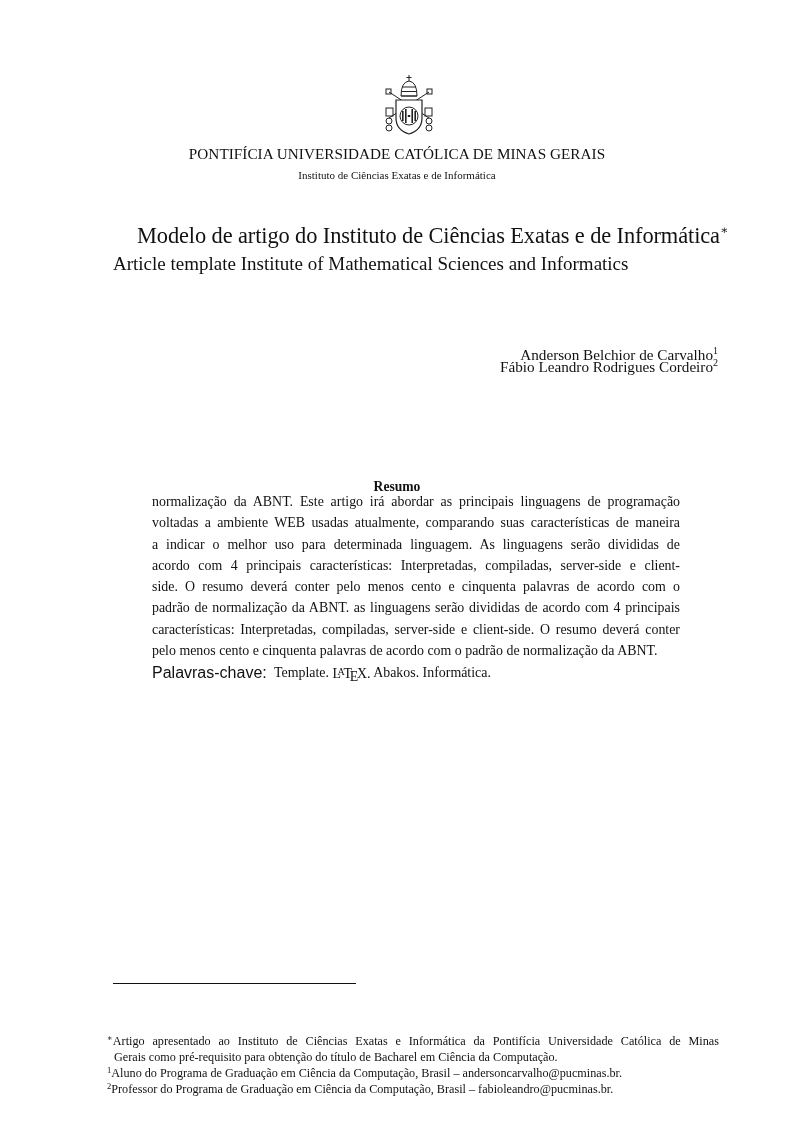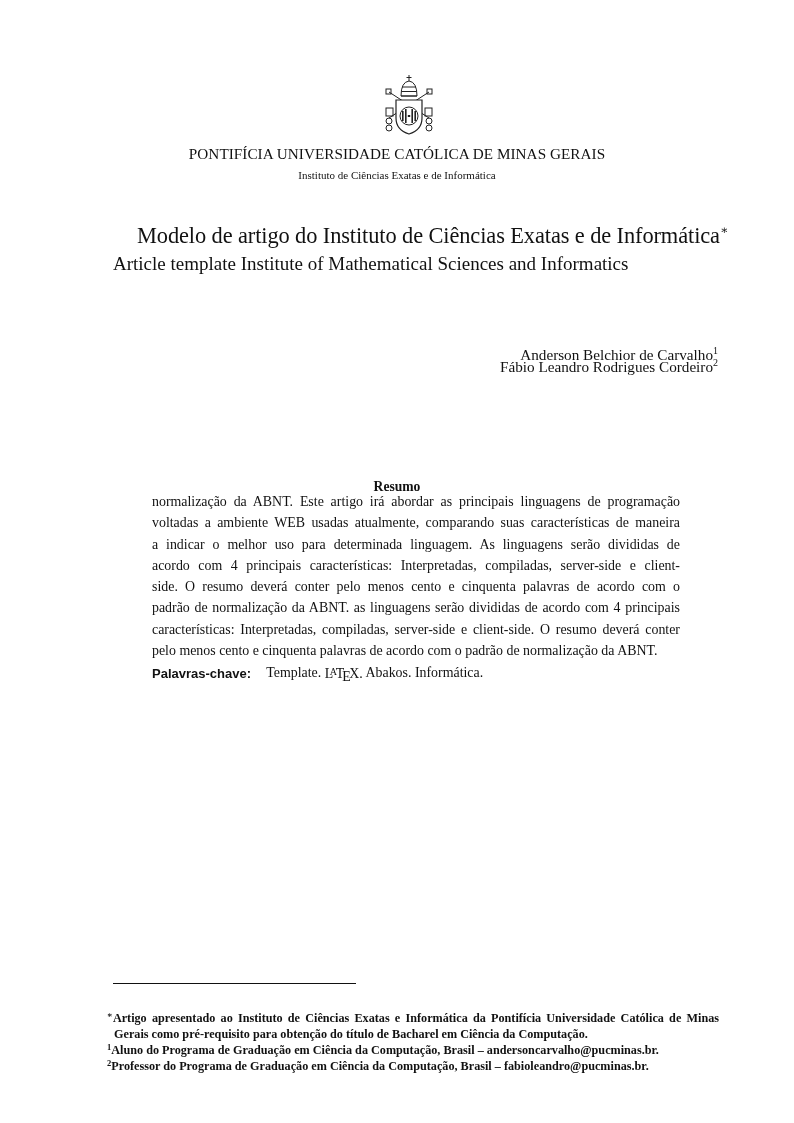--- a/index.html
+++ b/index.html
@@ -98,23 +98,23 @@
       text-align-last: left;
     }
     .keywords-line {
       height: 21.3px;
       line-height: 21.3px;
       font-size: 13.9px;
       white-space: nowrap;
     }
     .kw-label {
       font-family: "Liberation Sans", "DejaVu Sans", sans-serif;
-      font-weight: bold;
-      font-size: 13px;
-      margin-right: 12px;
+      font-weight: normal;
+      font-size: 16px;
+      margin-right: 4px;
     }
     .latex-a {
       font-size: 0.72em;
       vertical-align: 0.22em;
       margin-left: -0.34em;
       margin-right: -0.12em;
     }
     .latex-e {
       vertical-align: -0.22em;
       margin-left: -0.16em;
@@ -124,25 +124,24 @@
     
     #footnote-rule {
       left: 113px;
       top: 983px;
       width: 243px;
       height: 0;
       border-top: 1px solid #111;
     }
     #footnotes {
       left: 107px;
-      top: 1010px;
+      top: 1033px;
       width: 612px;
       font-size: 12.2px;
       line-height: 16px;
-      font-weight: bold;
     }
     .fn {
       white-space: nowrap;
     }
     .fn-justify {
       text-align: justify;
       text-align-last: justify;
     }
     .fn sup, .fn .mark {
       font-size: 8.5px;

